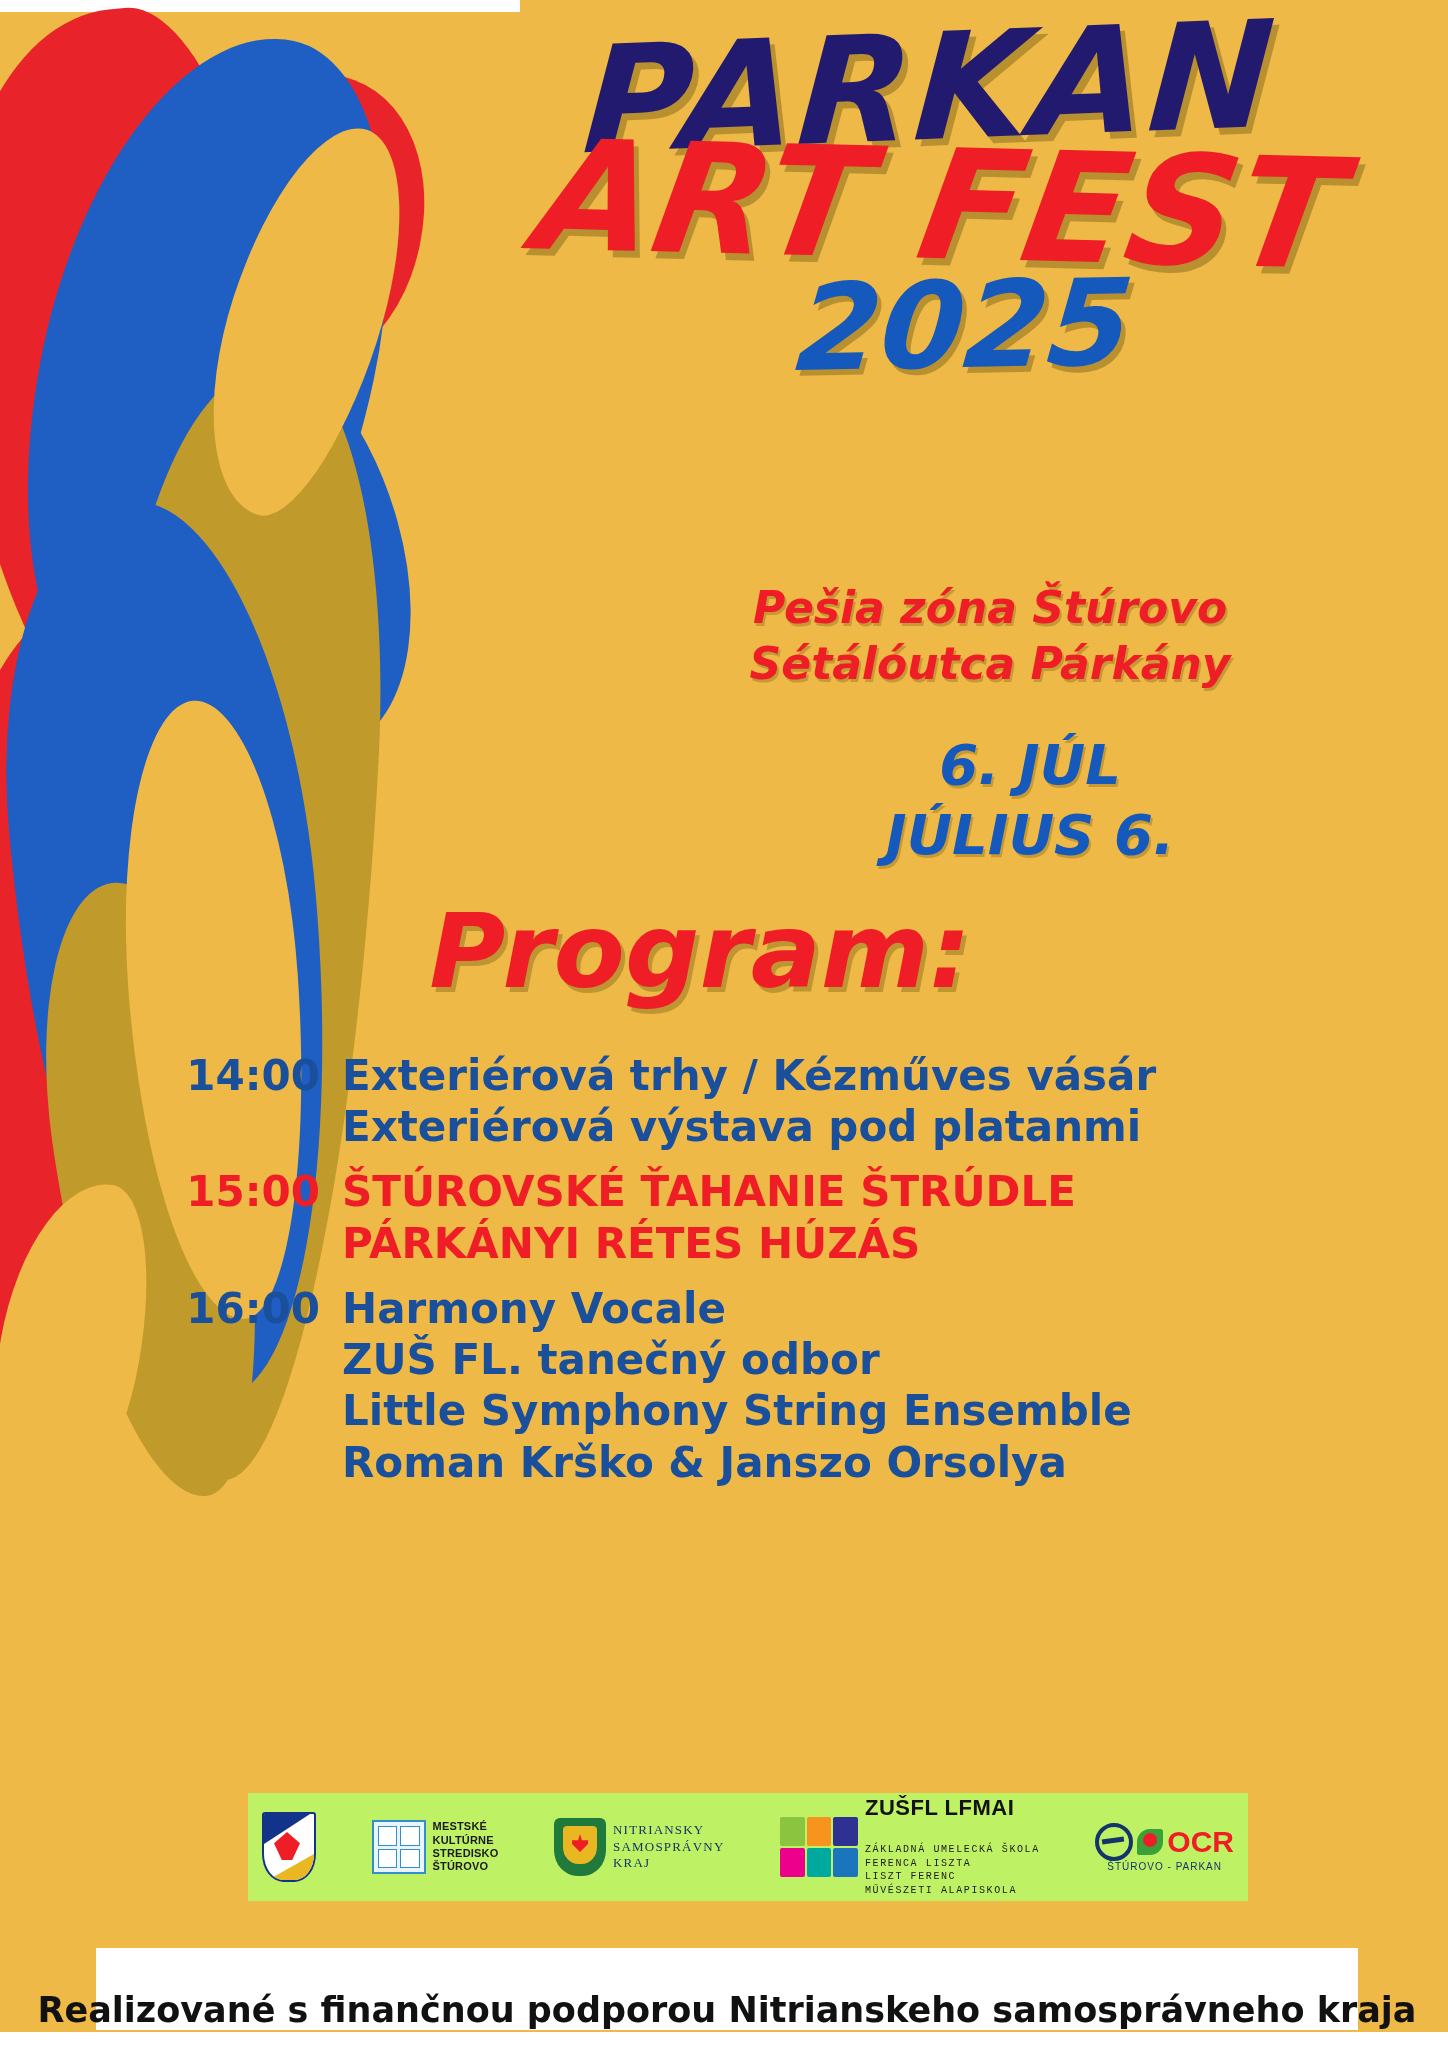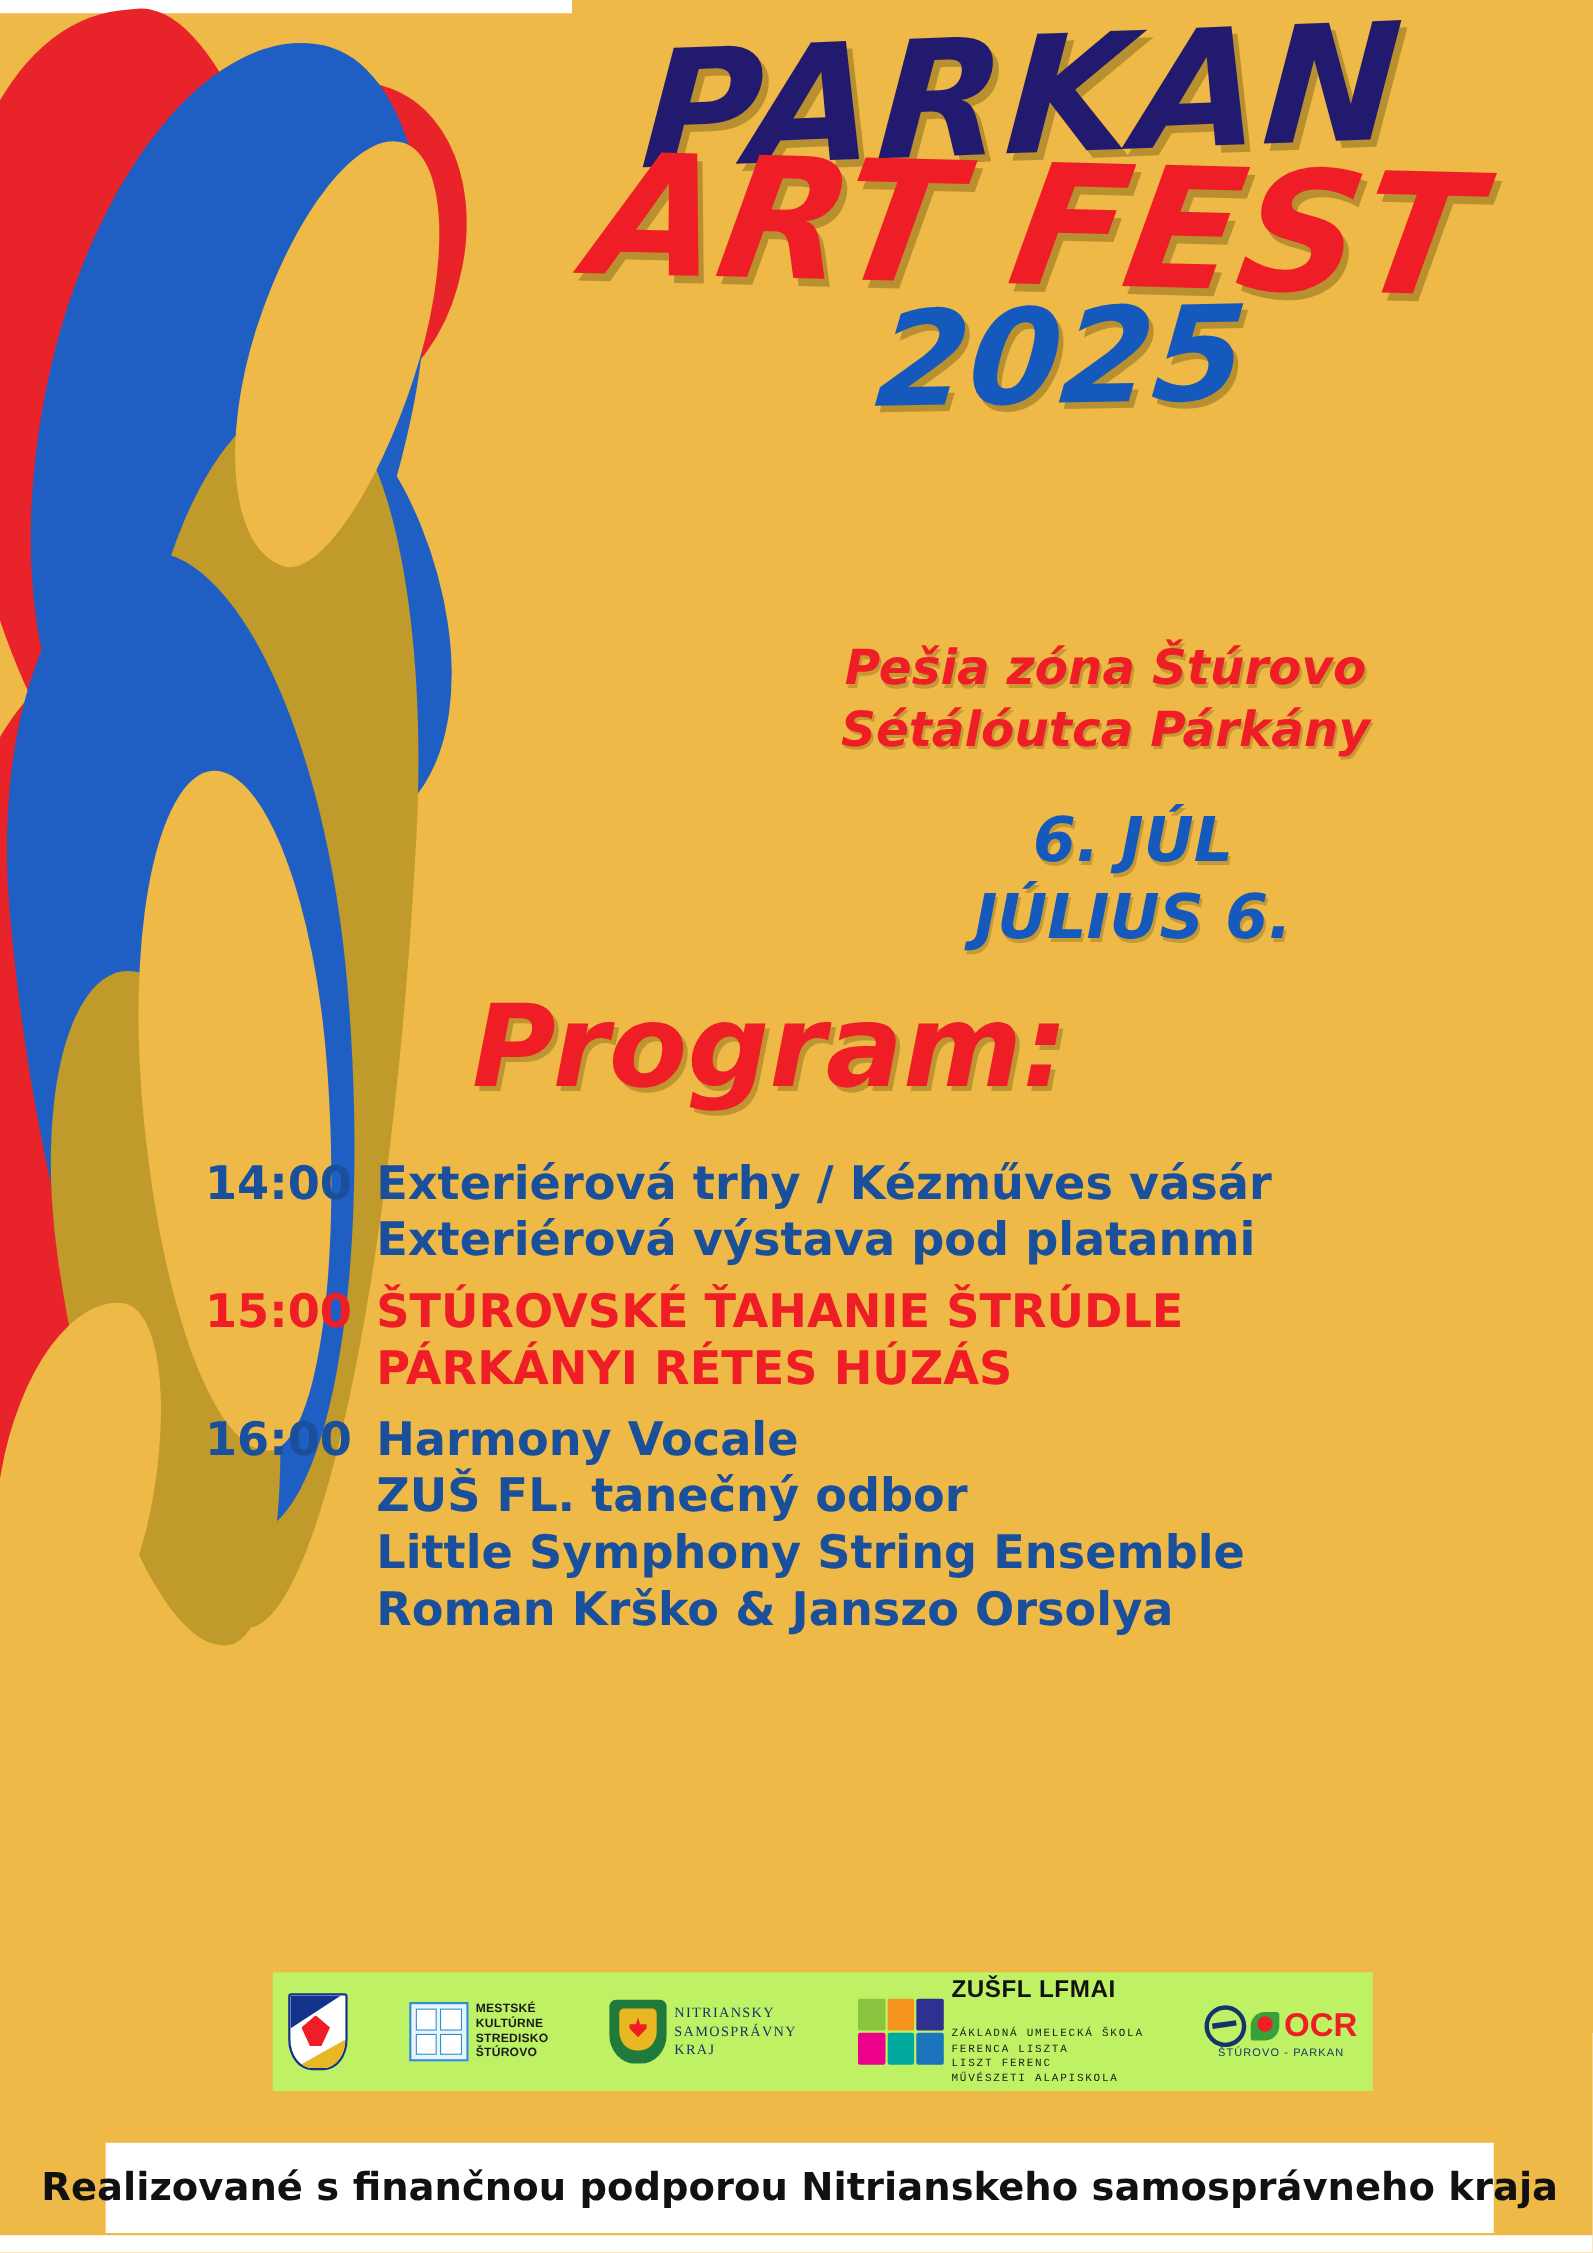--- a/index.html
+++ b/index.html
@@ -150,21 +150,21 @@
     font-size: 120px;
     line-height: 0.95;
     color: #1559bd;
     text-shadow: 5px 6px 0 rgba(120,95,20,0.45);
     transform: skewX(-6deg) rotate(-1deg);
     margin: -6px 0 0 70px;
   }
 
   .place {
     position: absolute;
-    left: 575px; top: 580px;
+    left: 560px; top: 580px;
     width: 860px;
     text-align: center;
     color: #ef1d26;
     font-family: "DejaVu Sans", sans-serif;
     font-weight: bold;
     font-style: italic;
     font-size: 44px;
     line-height: 1.28;
     text-shadow: 2px 3px 0 rgba(120,95,20,0.35);
   }
@@ -388,21 +388,21 @@
     text-align: center;
   }
 
   
   .bottom-bar {
     position: absolute;
     left: 96px; top: 1948px;
     width: 1262px; height: 82px;
     background: #ffffff;
     display: flex;
-    align-items: center;
+    align-items: flex-end;
     justify-content: center;
   }
   .bottom-bar span {
     font-family: "DejaVu Sans", sans-serif;
     font-weight: bold;
     font-size: 35px;
     color: #111111;
     white-space: nowrap;
   }
   .bottom-white-edge {

